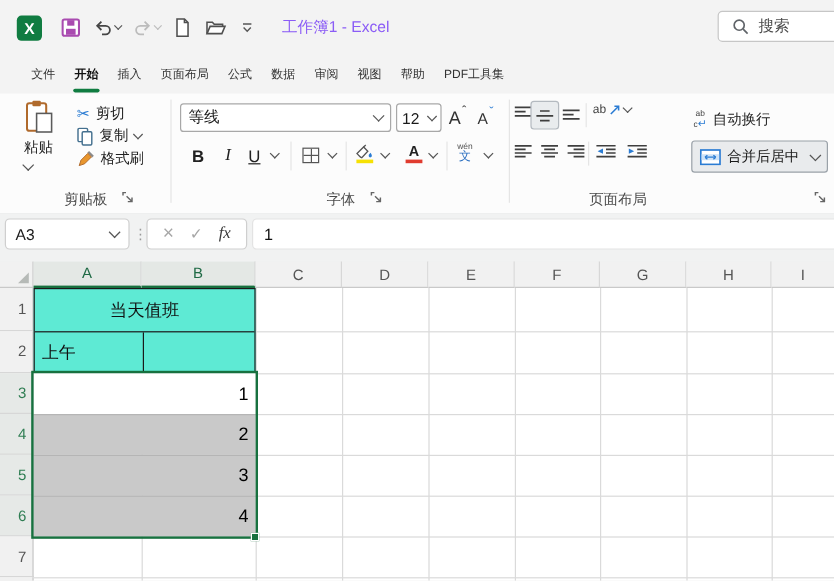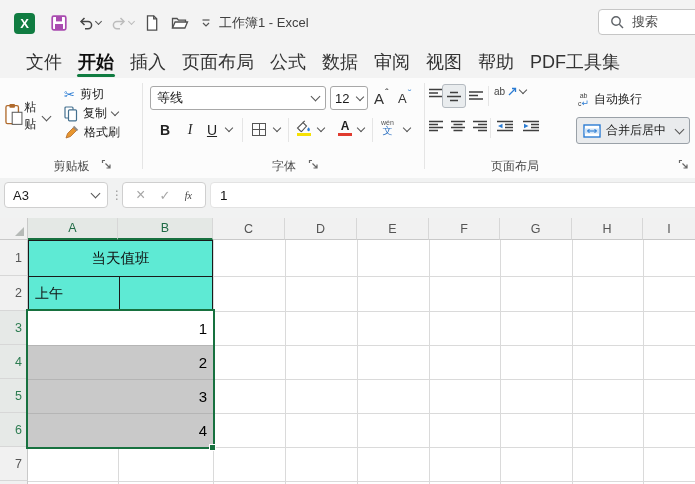--- a/index.html
+++ b/index.html
@@ -5,27 +5,27 @@
   html,body{margin:0;padding:0}
   body{width:695px;height:484px;overflow:hidden;position:relative;background:#f3f3f3;
        font-family:"Liberation Sans","DejaVu Sans",sans-serif;color:#222;}
   .abs{position:absolute}
   
   .titlebar{position:absolute;left:0;top:0;width:695px;height:46px;display:flex;align-items:center}
   .logo{width:21px;height:21px;background:#107c41;border-radius:4px;color:#fff;font-weight:bold;
         font-size:13px;display:flex;align-items:center;justify-content:center;margin-left:14px;flex:none}
   .qat{display:flex;align-items:center;margin-left:13px;gap:5px}
   .qbtn{display:flex;align-items:center;gap:1px;padding:2px;border-radius:3px}
-  .title{font-size:13px;color:#404040;margin-left:4px;white-space:nowrap}
+  .title{font-size:13px;color:#8b5cf6;margin-left:20px;white-space:nowrap}
   .search{position:absolute;left:598px;top:9px;width:120px;height:26px;background:#fff;
           border:1px solid #c6c6c6;border-radius:4px;display:flex;align-items:center;gap:8px;
           padding-left:11px;font-size:13px;color:#4a4a4a;box-sizing:border-box}
   
   .tabrow{position:absolute;top:46px;left:0;width:695px;height:32px;display:flex;padding-left:18px}
-  .tab{font-size:18px;color:#333;padding:0 8px;display:flex;align-items:center;position:relative;white-space:nowrap}
+  .tab{font-size:10px;color:#333;padding:0 8px;display:flex;align-items:center;position:relative;white-space:nowrap}
   .tab.active{font-weight:bold;color:#0f0f0f}
   .tab.active::after{content:"";position:absolute;left:7px;right:7px;bottom:1px;height:3px;
                      background:#107c41;border-radius:2px}
   
   .ribbon{position:absolute;top:78px;left:0;width:695px;height:100px;background:#fcfcfc;
           border-bottom:1px solid #d8d8d8;box-sizing:content-box}
   .gsep{position:absolute;top:5px;height:86px;width:1px;background:#e5e5e5}
   .glabel{position:absolute;top:80px;font-size:12px;color:#4a4a4a;text-align:center}
   .sbtn{position:absolute;display:flex;align-items:center;gap:5px;font-size:12px;color:#222;height:19px;white-space:nowrap}
   .cv{width:6px;height:6px;border-right:1.2px solid #555;border-bottom:1.2px solid #555;
@@ -152,21 +152,21 @@
   <div class="tab">公式</div>
   <div class="tab">数据</div>
   <div class="tab">审阅</div>
   <div class="tab">视图</div>
   <div class="tab">帮助</div>
   <div class="tab">PDF工具集</div>
 </div>
 
 <div class="ribbon">
 
-  <div class="abs" style="left:4px;top:5px;width:46px;height:64px;display:flex;flex-direction:row;align-items:center">
+  <div class="abs" style="left:20px;top:5px;width:46px;height:64px;display:flex;flex-direction:column;">
     <svg width="26" height="30" viewBox="0 0 26 30">
       <rect x="2.5" y="3" width="16" height="23" rx="2" fill="#fff" stroke="#b06a2c" stroke-width="1.7"></rect>
       <rect x="7" y="1" width="7" height="4.6" rx="1" fill="#b06a2c"></rect>
       <rect x="10.5" y="11.5" width="12.5" height="15.5" fill="#fff" stroke="#5a5a5a" stroke-width="1.3"></rect>
     </svg>
     <span style="font-size:12px;margin-top:2px">粘贴</span>
     <span class="cv" style="margin-top:2px"></span>
   </div>
   <div class="sbtn" style="left:64px;top:7px">
     <span style="color:#2b7cd3;font-size:13px">✂</span>
@@ -332,21 +332,21 @@
 
 <div class="fbar">
   <div class="namebox">
     <span>A3</span>
     <span class="cv"></span>
   </div>
   <span class="dots">⋮</span>
   <div class="fnbox">
     <span style="font-size:16px;color:#a6a6a6;line-height:1">×</span>
     <span style="font-size:13px;color:#a6a6a6">✓</span>
-    <span style="font-size:10px;color:#3d3d3d;font-style:italic;font-family:'Liberation Serif',serif">fx</span>
+    <span style="font-size:14px;color:#3d3d3d;font-style:italic;font-family:'Liberation Serif',serif">fx</span>
   </div>
   <div class="finput">
     <span>1</span>
   </div>
 </div>
 
 <div class="grid">
   <div class="gbody"></div>
 
   <div class="vline" style="left:118px"></div>

